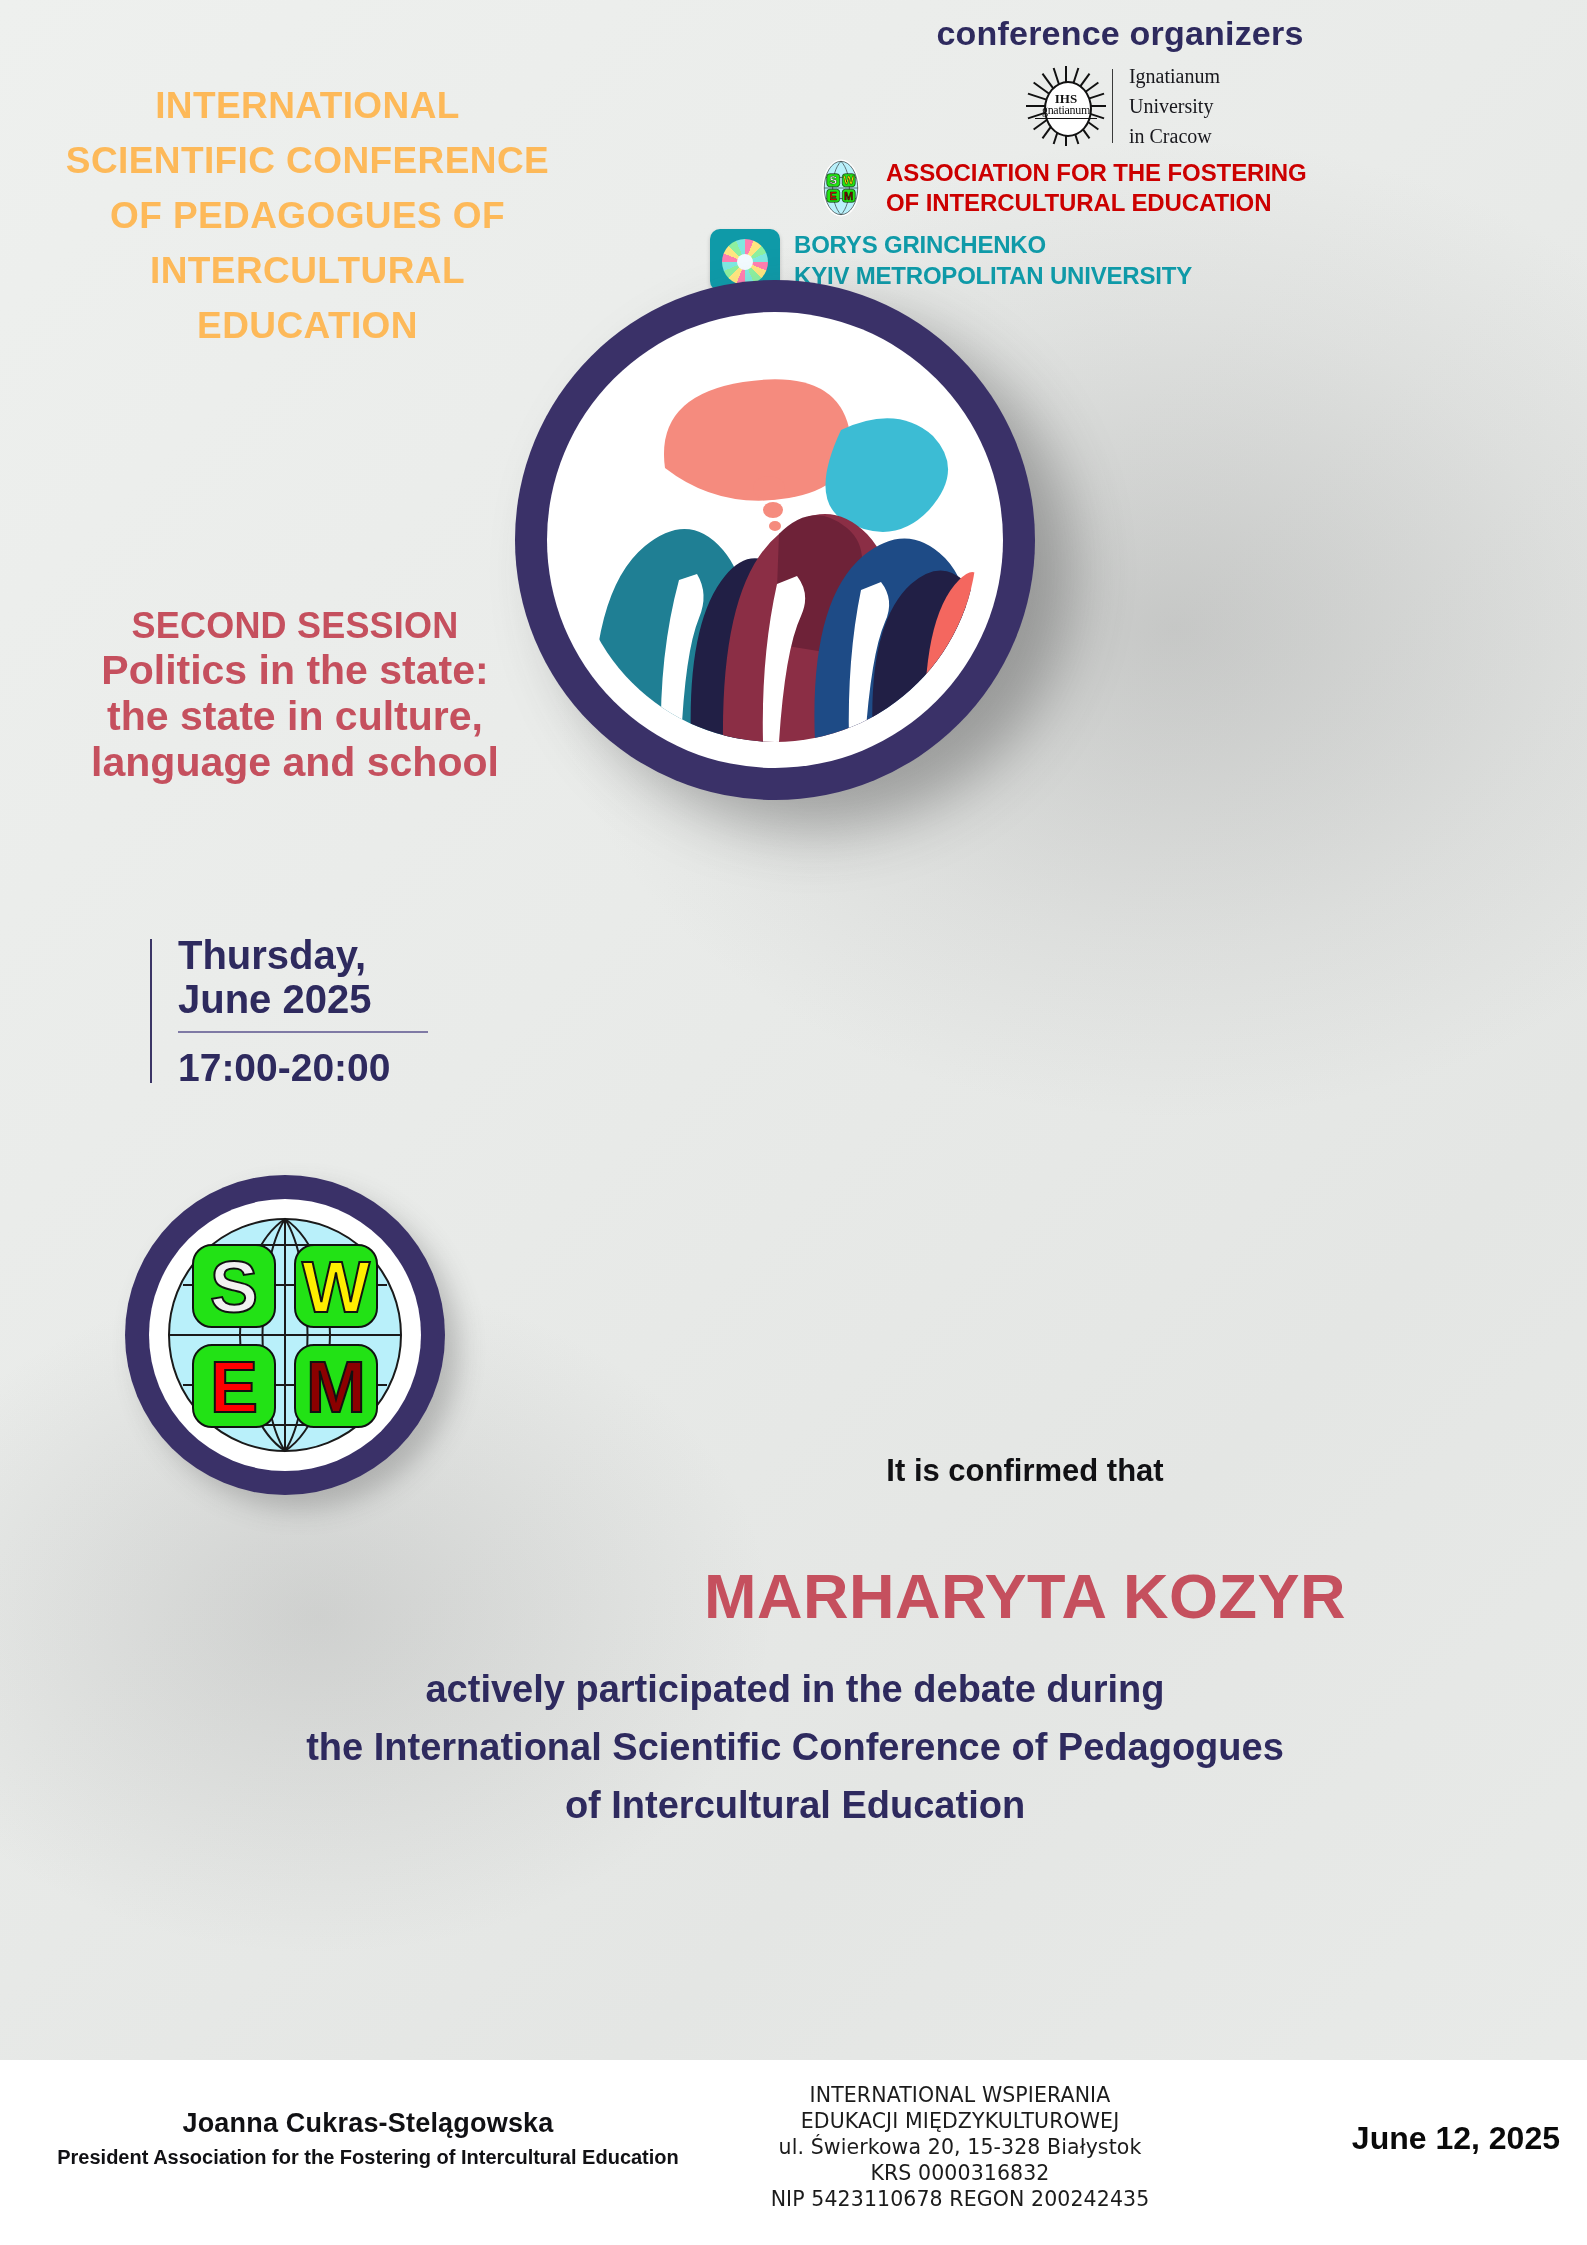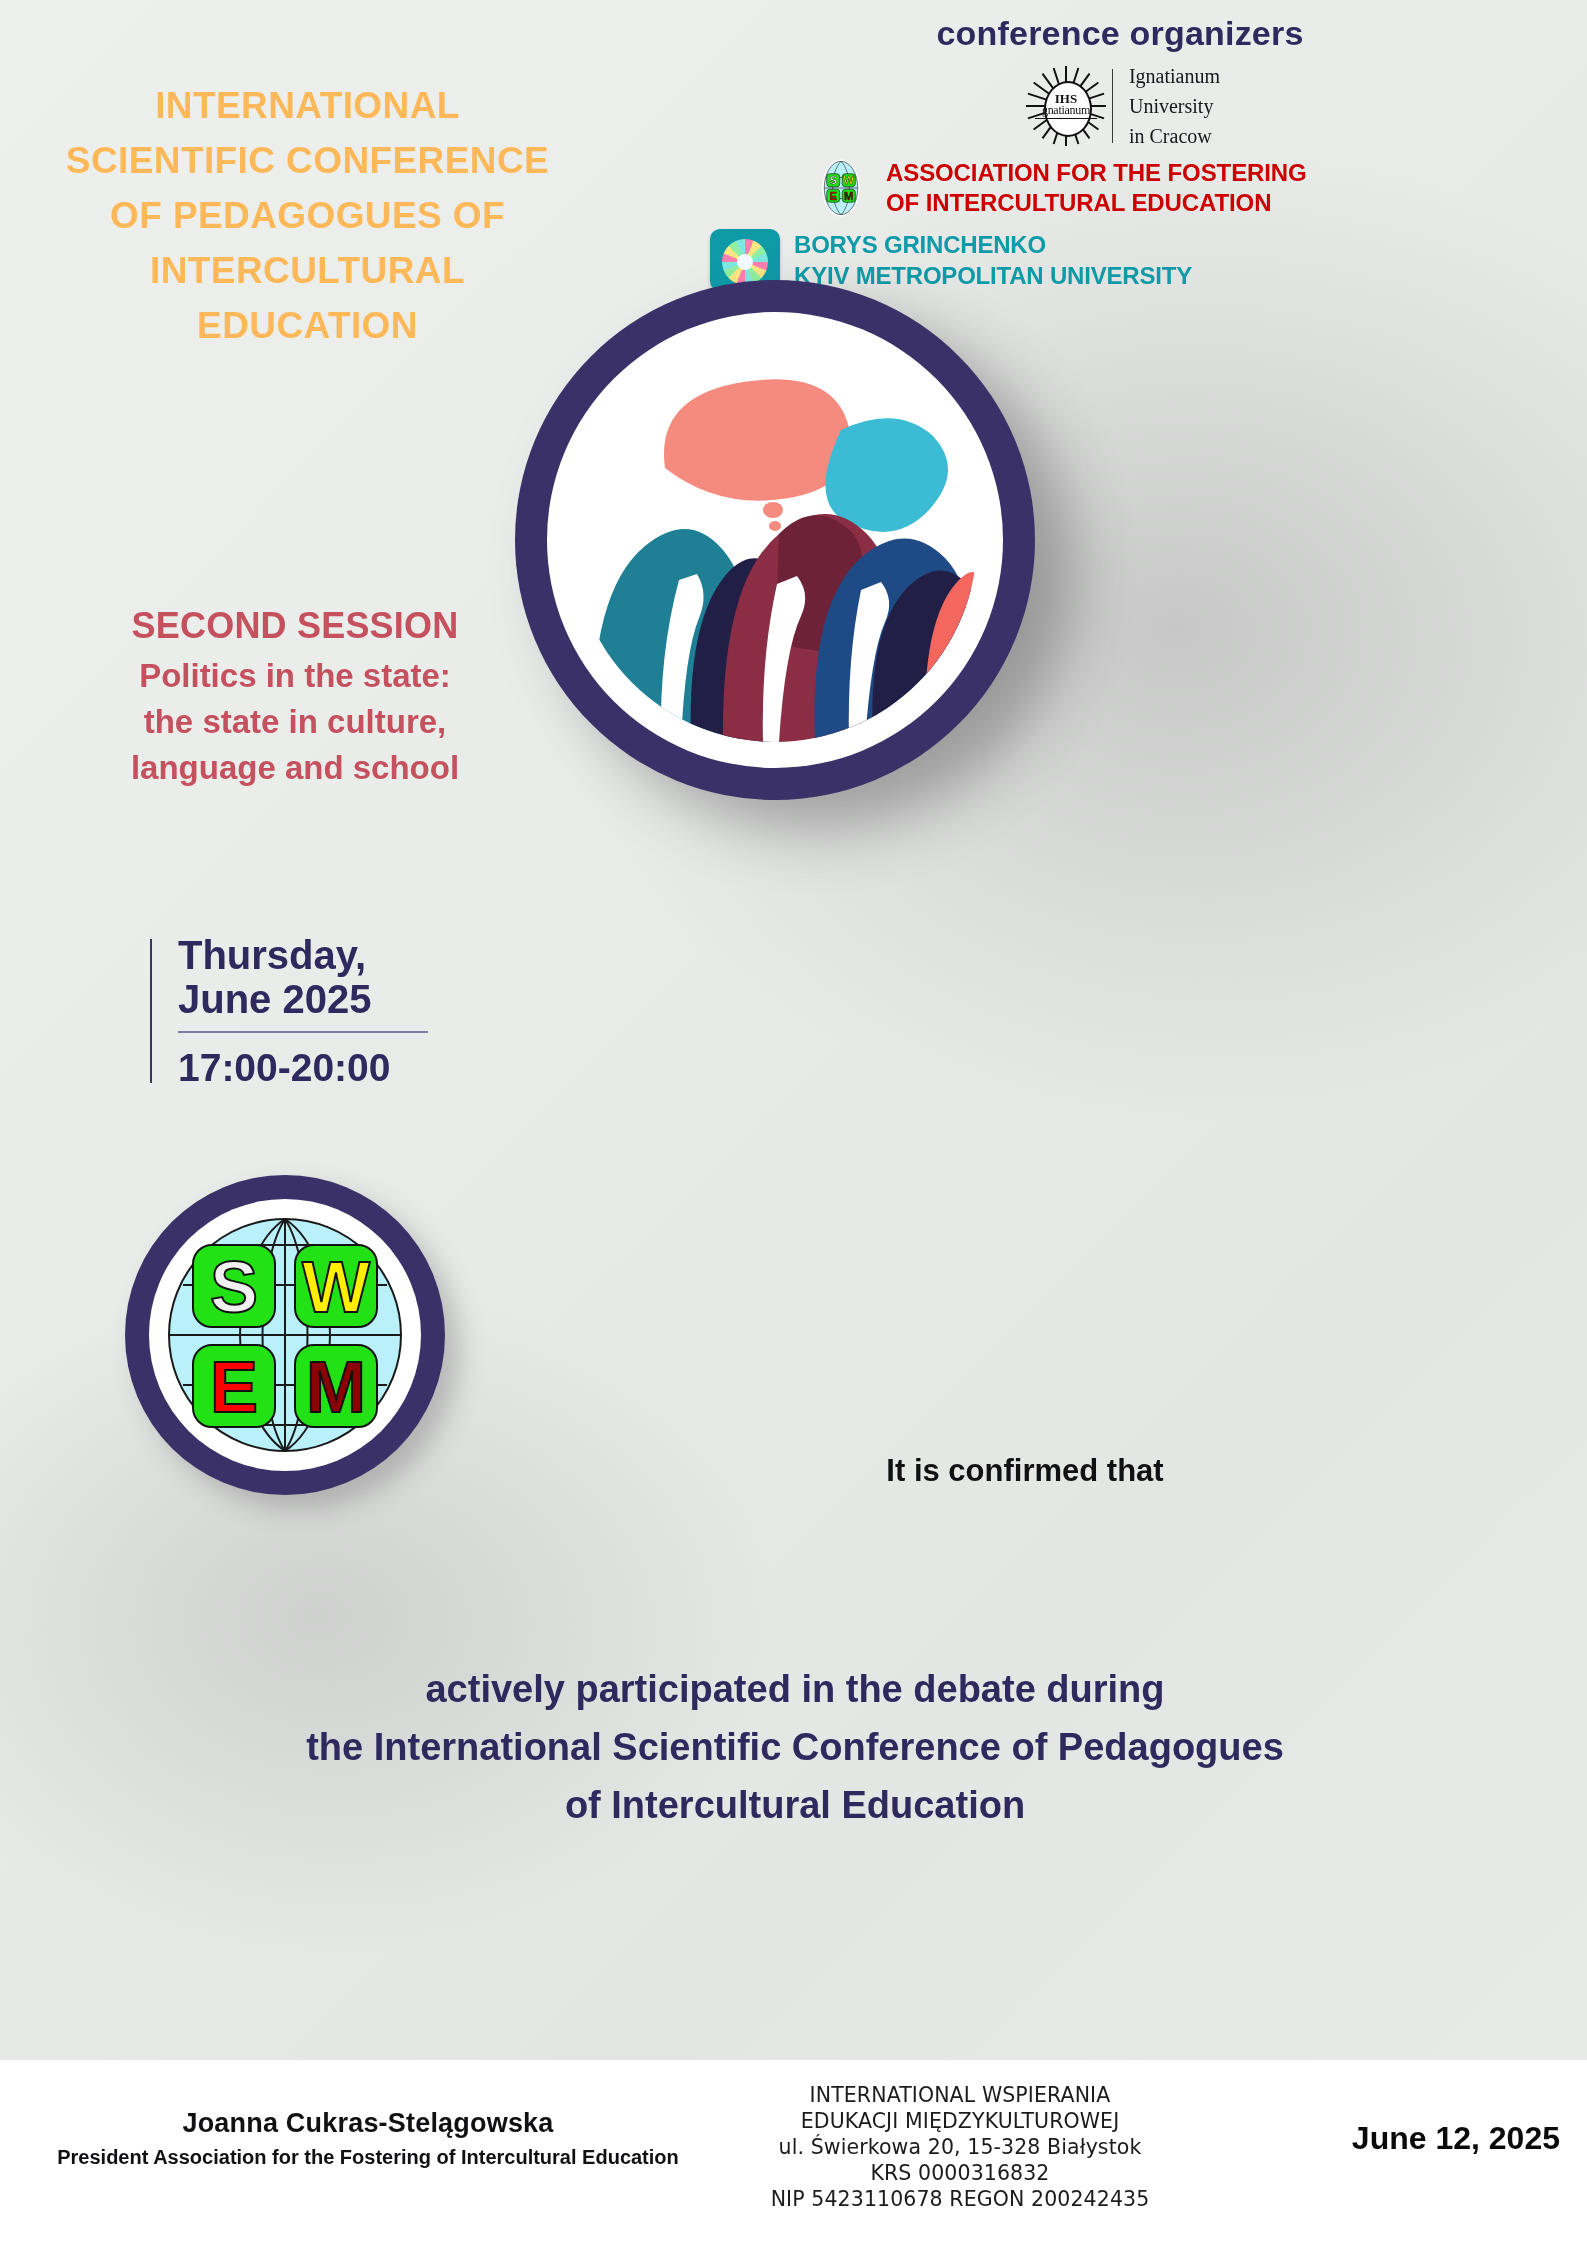--- a/index.html
+++ b/index.html
@@ -99,21 +99,21 @@
   .bg-text{
     color:#0f9aa8;font-weight:bold;font-size:24px;line-height:31px;letter-spacing:-0.2px;
   }
 
   
   .session{
     position:absolute;left:45px;top:605px;width:500px;text-align:center;
     color:#c5505e;
   }
   .session .s-head{font-size:36px;font-weight:bold;letter-spacing:0.2px;}
-  .session .s-sub{font-size:33px;font-weight:bold;line-height:46px;margin-top:6px;}
+  .session .s-sub{font-size:41px;font-weight:bold;line-height:46px;}
   .session .s-sub div{white-space:nowrap;}
 
   
   .dateblock{position:absolute;left:110px;top:925px;display:flex;align-items:stretch;}
   .daynum{
     color:#fdb959;font-size:148px;font-weight:bold;line-height:150px;
     letter-spacing:-2px;
   }
   .vline{width:2px;background:#3b3566;margin:14px 26px 6px 40px;}
   .dateinfo{padding-top:8px;}
@@ -337,20 +337,21 @@
         <rect x="146" y="146" width="82" height="82" rx="19" fill="#22e215" stroke="#111" stroke-width="2"></rect>
         <text x="85" y="113" font-family="Liberation Sans, sans-serif" font-size="72" font-weight="bold" fill="#f1f1f1" stroke="#111" stroke-width="2" text-anchor="middle">S</text>
         <text x="187" y="113" font-family="Liberation Sans, sans-serif" font-size="72" font-weight="bold" fill="#ffee00" stroke="#111" stroke-width="2" text-anchor="middle">W</text>
         <text x="85" y="213" font-family="Liberation Sans, sans-serif" font-size="72" font-weight="bold" fill="#ff0000" stroke="#111" stroke-width="2" text-anchor="middle">E</text>
         <text x="187" y="213" font-family="Liberation Sans, sans-serif" font-size="72" font-weight="bold" fill="#8b0000" stroke="#111" stroke-width="2" text-anchor="middle">M</text>
       </svg>
     </div>
   </div>
 
   <div class="cert-confirm">It is confirmed that</div>
+  <div class="cert-name">MARHARYTA KOZYR</div>
   <div class="cert-body">
     <div>actively participated in the debate during</div>
     <div>the International Scientific Conference of Pedagogues</div>
     <div>of Intercultural Education</div>
   </div>
 
   <div class="footer">
     <div class="sig">
       <div class="sig-name">Joanna Cukras-Stelągowska</div>
       <div class="sig-role">President Association for the Fostering of Intercultural Education</div>

